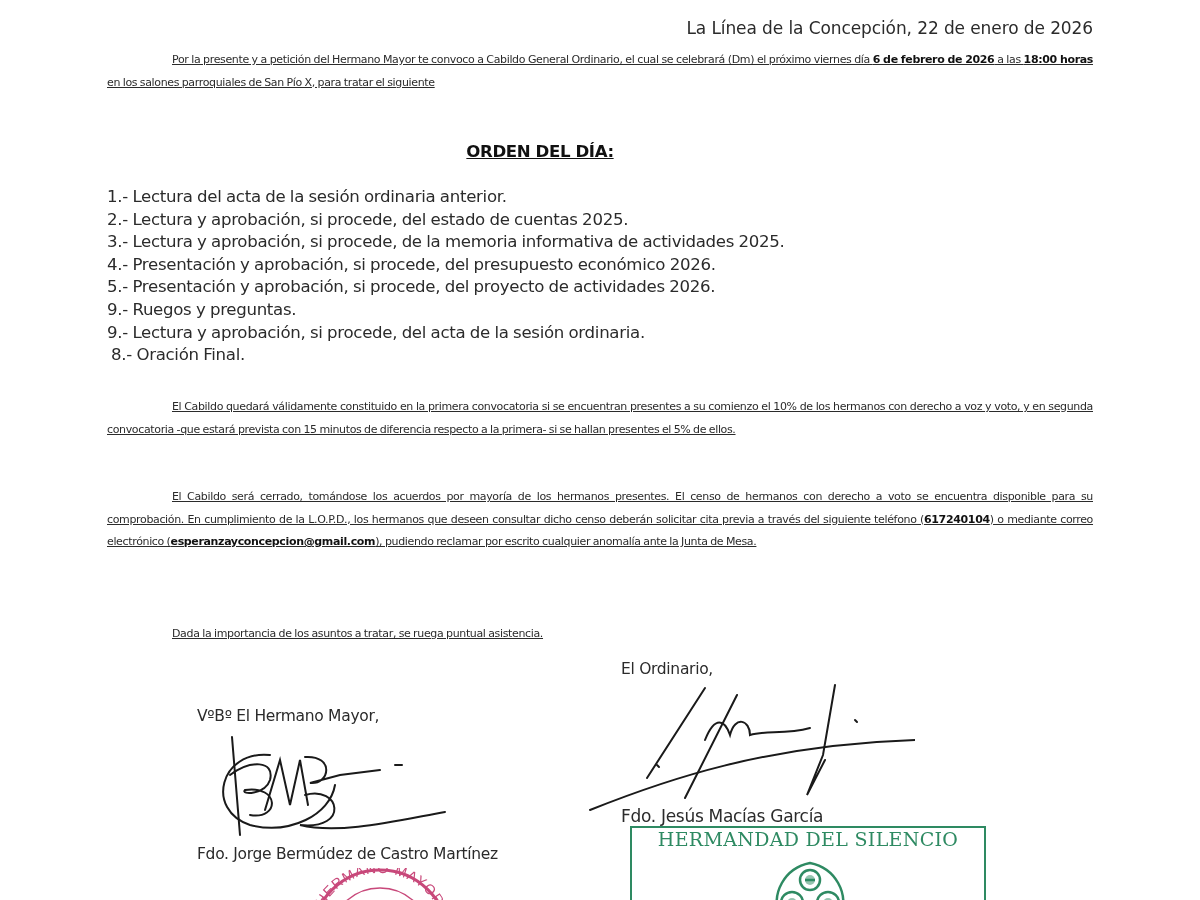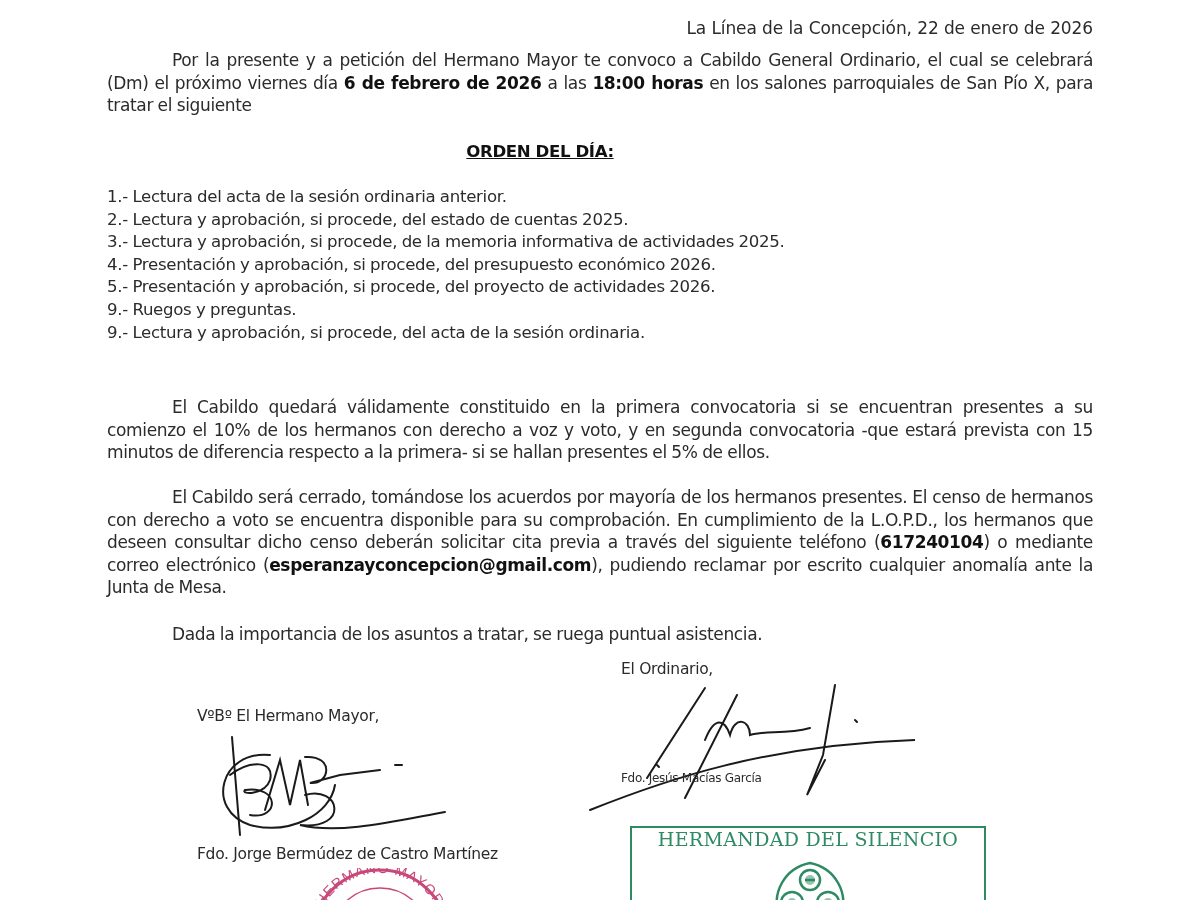--- a/index.html
+++ b/index.html
@@ -26,26 +26,27 @@
       right: 107px;
       font-size: 17px;
       letter-spacing: -0.1px;
       white-space: nowrap;
       margin-top: 15px;
     }
     .para {
       position: absolute;
       left: 107px;
       width: 986px;
-      font-size: 17px;
+      font-size: 11px;
       line-height: 22.5px;
       text-align: justify;
       text-align-last: left;
       letter-spacing: -0.35px;
       word-spacing: -0.5px;
+      text-decoration: underline;
     }
     .para .indent { display: inline-block; width: 65px; }
     .para b { color: #111; font-weight: bold; }
     .p1 { top: 49px; }
     .title {
       position: absolute;
       top: 142px;
       left: 0; width: 1080px;
       text-align: center;
       font-size: 16.6px;
@@ -72,21 +73,21 @@
     .p4 { top: 623px; }
     .sig-label {
       position: absolute;
       font-size: 15.5px;
       letter-spacing: -0.3px;
       white-space: nowrap;
     }
     .secretary-label { left: 621px; top: 660px; }
     .mayor-label { left: 197px; top: 707px; }
     .mayor-name { left: 197px; top: 845px; font-size: 15.5px; }
-    .secretary-name { left: 621px; top: 771px; font-size: 12px; }
+    .secretary-name { left: 621px; top: 806px; font-size: 17px; }
     .sig-svg { position: absolute; }
     .seal-green {
       position: absolute;
       left: 630px;
       top: 826px;
       width: 356px;
       height: 90px;
       border: 2px solid #2e8a62;
       box-sizing: border-box;
     }
@@ -123,20 +124,21 @@
   <div class="title">ORDEN DEL DÍA:</div>
 
   <ul class="agenda">
     <li>1.- Lectura del acta de la sesión ordinaria anterior.</li>
     <li>2.- Lectura y aprobación, si procede, del estado de cuentas 2025.</li>
     <li>3.- Lectura y aprobación, si procede, de la memoria informativa de actividades 2025.</li>
     <li>4.- Presentación y aprobación, si procede, del presupuesto económico 2026.</li>
     <li>5.- Presentación y aprobación, si procede, del proyecto de actividades 2026.</li>
     <li>9.- Ruegos y preguntas.</li>
     <li>9.- Lectura y aprobación, si procede, del acta de la sesión ordinaria.</li>
+    <li class="offset">8.- Oración Final.</li>
   </ul>
 
   <div class="para p2"><span class="indent"></span><span>El Cabildo quedará válidamente constituido en la primera convocatoria si se encuentran presentes a su comienzo el 10% de los hermanos con derecho a voz y voto, y en segunda convocatoria -que estará prevista con 15 minutos de diferencia respecto a la primera- si se hallan presentes el 5% de ellos.</span></div>
 
   <div class="para p3"><span class="indent"></span><span>El Cabildo será cerrado, tomándose los acuerdos por mayoría de los hermanos presentes. El censo de hermanos con derecho a voto se encuentra disponible para su comprobación. En cumplimiento de la L.O.P.D., los hermanos que deseen consultar dicho censo deberán solicitar cita previa a través del siguiente teléfono (</span><b>617240104</b><span>) o mediante correo electrónico (</span><b>esperanzayconcepcion@gmail.com</b><span>), pudiendo reclamar por escrito cualquier anomalía ante la Junta de Mesa.</span></div>
 
   <div class="para p4"><span class="indent"></span><span>Dada la importancia de los asuntos a tratar, se ruega puntual asistencia.</span></div>
 
   <div class="sig-label secretary-label">El Ordinario,</div>
   <div class="sig-label mayor-label">VºBº El Hermano Mayor,</div>

